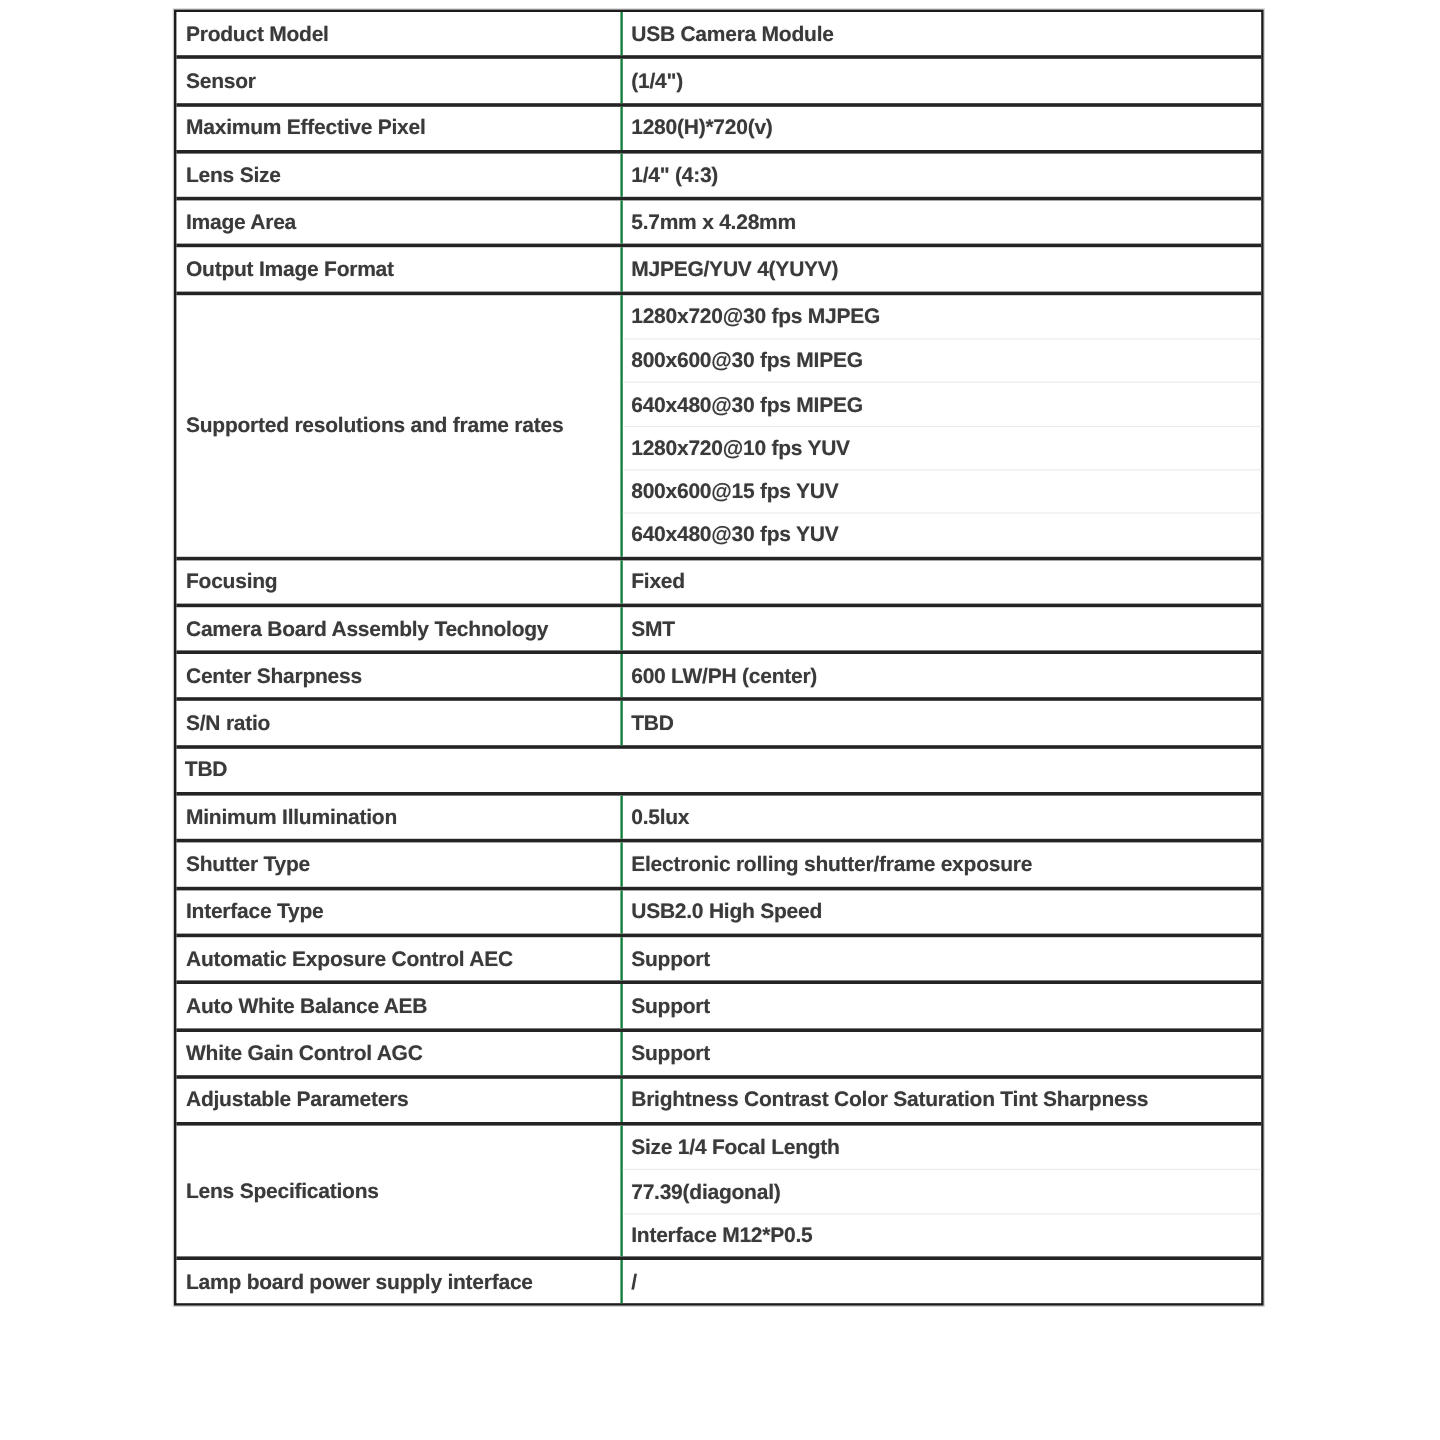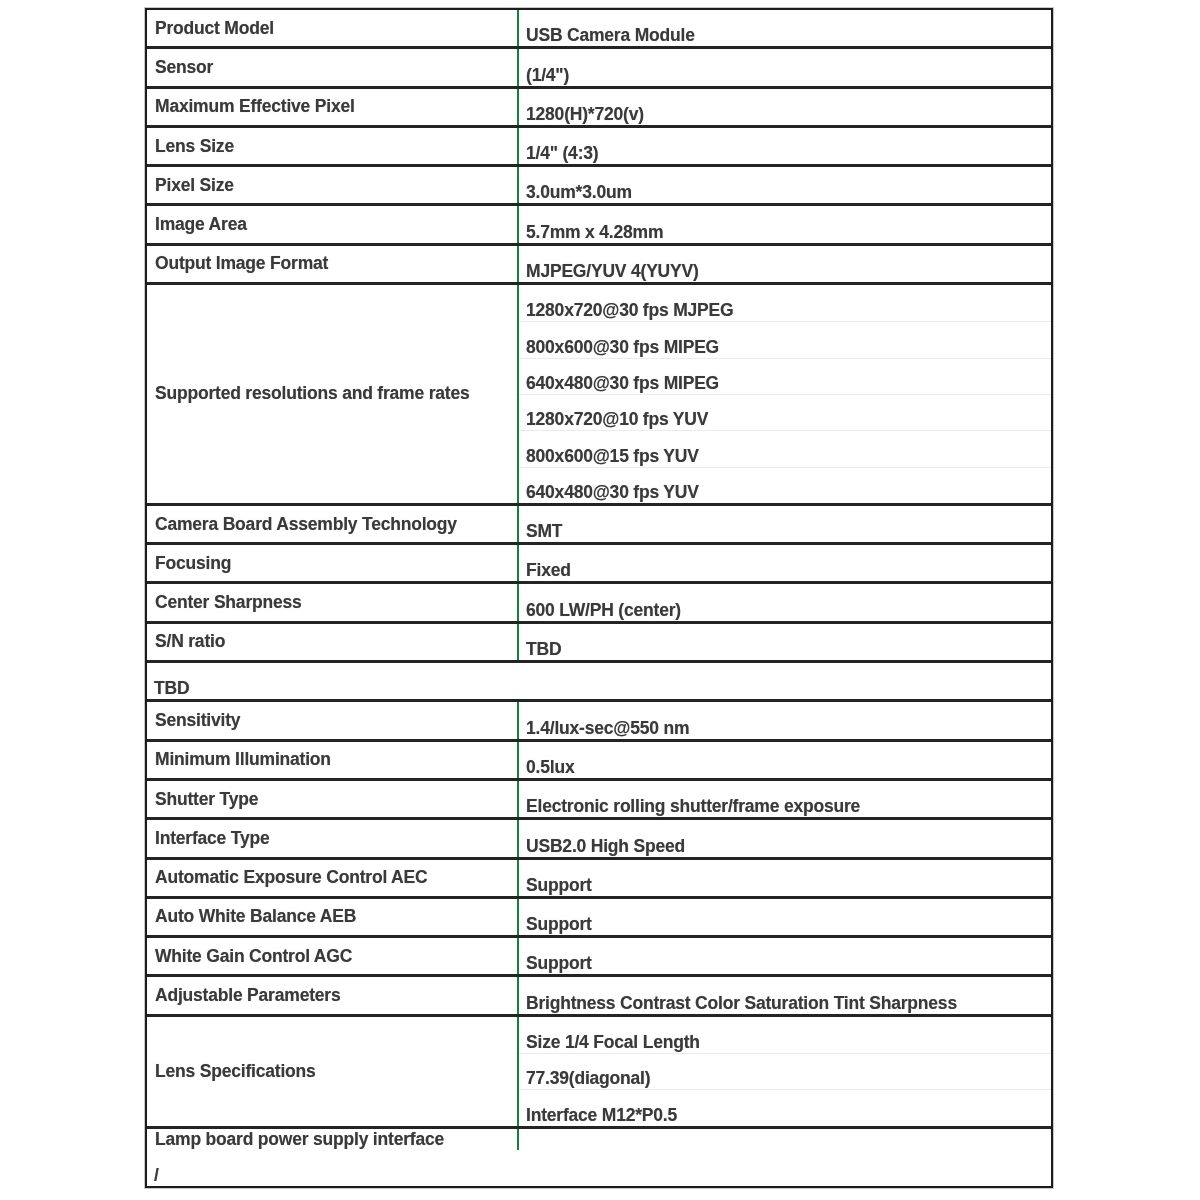--- a/index.html
+++ b/index.html
@@ -18,41 +18,40 @@
     border: 2px solid #1c1c1c;
     box-shadow: 0 0 0 1px rgba(40,40,40,0.25);
     background: #ffffff;
   }
   .row {
     display: flex;
     border-bottom: 3px solid #242424;
   }
   .row:last-child {
     border-bottom: none;
-    flex-direction: column;
   }
   .label-cell {
     width: 372px;
     min-width: 372px;
     border-right: 2px solid #15803d;
     display: flex;
     align-items: center;
     padding-left: 8px;
     padding-right: 4px;
   }
   .value-cell {
     flex: 1;
     display: flex;
     flex-direction: column;
     justify-content: center;
   }
   .value-line {
     height: 36.3px;
     display: flex;
-    align-items: flex-end;
+    align-items: center;
     padding-left: 7px;
     padding-right: 4px;
   }
   .value-line.cont {
     border-top: 1px solid #ebebeb;
   }
   .spec-text {
     font-size: 17.5px;
     font-weight: 600;
     color: #3a3a3a;
@@ -100,30 +99,20 @@
         <span class="spec-text">Lens Size</span>
       </div>
       <div class="value-cell">
         <div class="value-line">
           <span class="spec-text">1/4" (4:3)</span>
         </div>
       </div>
     </div>
     <div class="row">
       <div class="label-cell">
-        <span class="spec-text">Pixel Size</span>
-      </div>
-      <div class="value-cell">
-        <div class="value-line">
-          <span class="spec-text">3.0um*3.0um</span>
-        </div>
-      </div>
-    </div>
-    <div class="row">
-      <div class="label-cell">
         <span class="spec-text">Image Area</span>
       </div>
       <div class="value-cell">
         <div class="value-line">
           <span class="spec-text">5.7mm x 4.28mm</span>
         </div>
       </div>
     </div>
     <div class="row">
       <div class="label-cell">
@@ -155,40 +144,40 @@
         <div class="value-line cont">
           <span class="spec-text">800x600@15 fps YUV</span>
         </div>
         <div class="value-line cont">
           <span class="spec-text">640x480@30 fps YUV</span>
         </div>
       </div>
     </div>
     <div class="row">
       <div class="label-cell">
+        <span class="spec-text">Focusing</span>
+      </div>
+      <div class="value-cell">
+        <div class="value-line">
+          <span class="spec-text">Fixed</span>
+        </div>
+      </div>
+    </div>
+    <div class="row">
+      <div class="label-cell">
         <span class="spec-text">Camera Board Assembly Technology</span>
       </div>
       <div class="value-cell">
         <div class="value-line">
           <span class="spec-text">SMT</span>
         </div>
       </div>
     </div>
     <div class="row">
       <div class="label-cell">
-        <span class="spec-text">Focusing</span>
-      </div>
-      <div class="value-cell">
-        <div class="value-line">
-          <span class="spec-text">Fixed</span>
-        </div>
-      </div>
-    </div>
-    <div class="row">
-      <div class="label-cell">
         <span class="spec-text">Center Sharpness</span>
       </div>
       <div class="value-cell">
         <div class="value-line">
           <span class="spec-text">600 LW/PH (center)</span>
         </div>
       </div>
     </div>
     <div class="row">
       <div class="label-cell">
@@ -197,30 +186,20 @@
       <div class="value-cell">
         <div class="value-line">
           <span class="spec-text">TBD</span>
         </div>
       </div>
     </div>
     <div class="row">
       <div class="value-cell">
         <div class="value-line">
           <span class="spec-text">TBD</span>
-        </div>
-      </div>
-    </div>
-    <div class="row">
-      <div class="label-cell">
-        <span class="spec-text">Sensitivity</span>
-      </div>
-      <div class="value-cell">
-        <div class="value-line">
-          <span class="spec-text">1.4/lux-sec@550 nm</span>
         </div>
       </div>
     </div>
     <div class="row">
       <div class="label-cell">
         <span class="spec-text">Minimum Illumination</span>
       </div>
       <div class="value-cell">
         <div class="value-line">
           <span class="spec-text">0.5lux</span>

